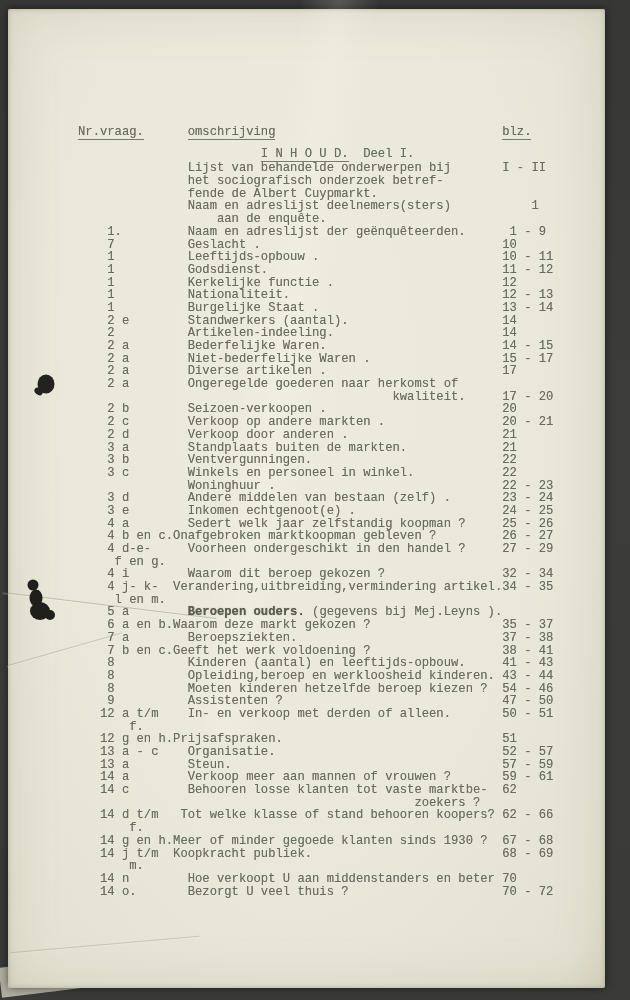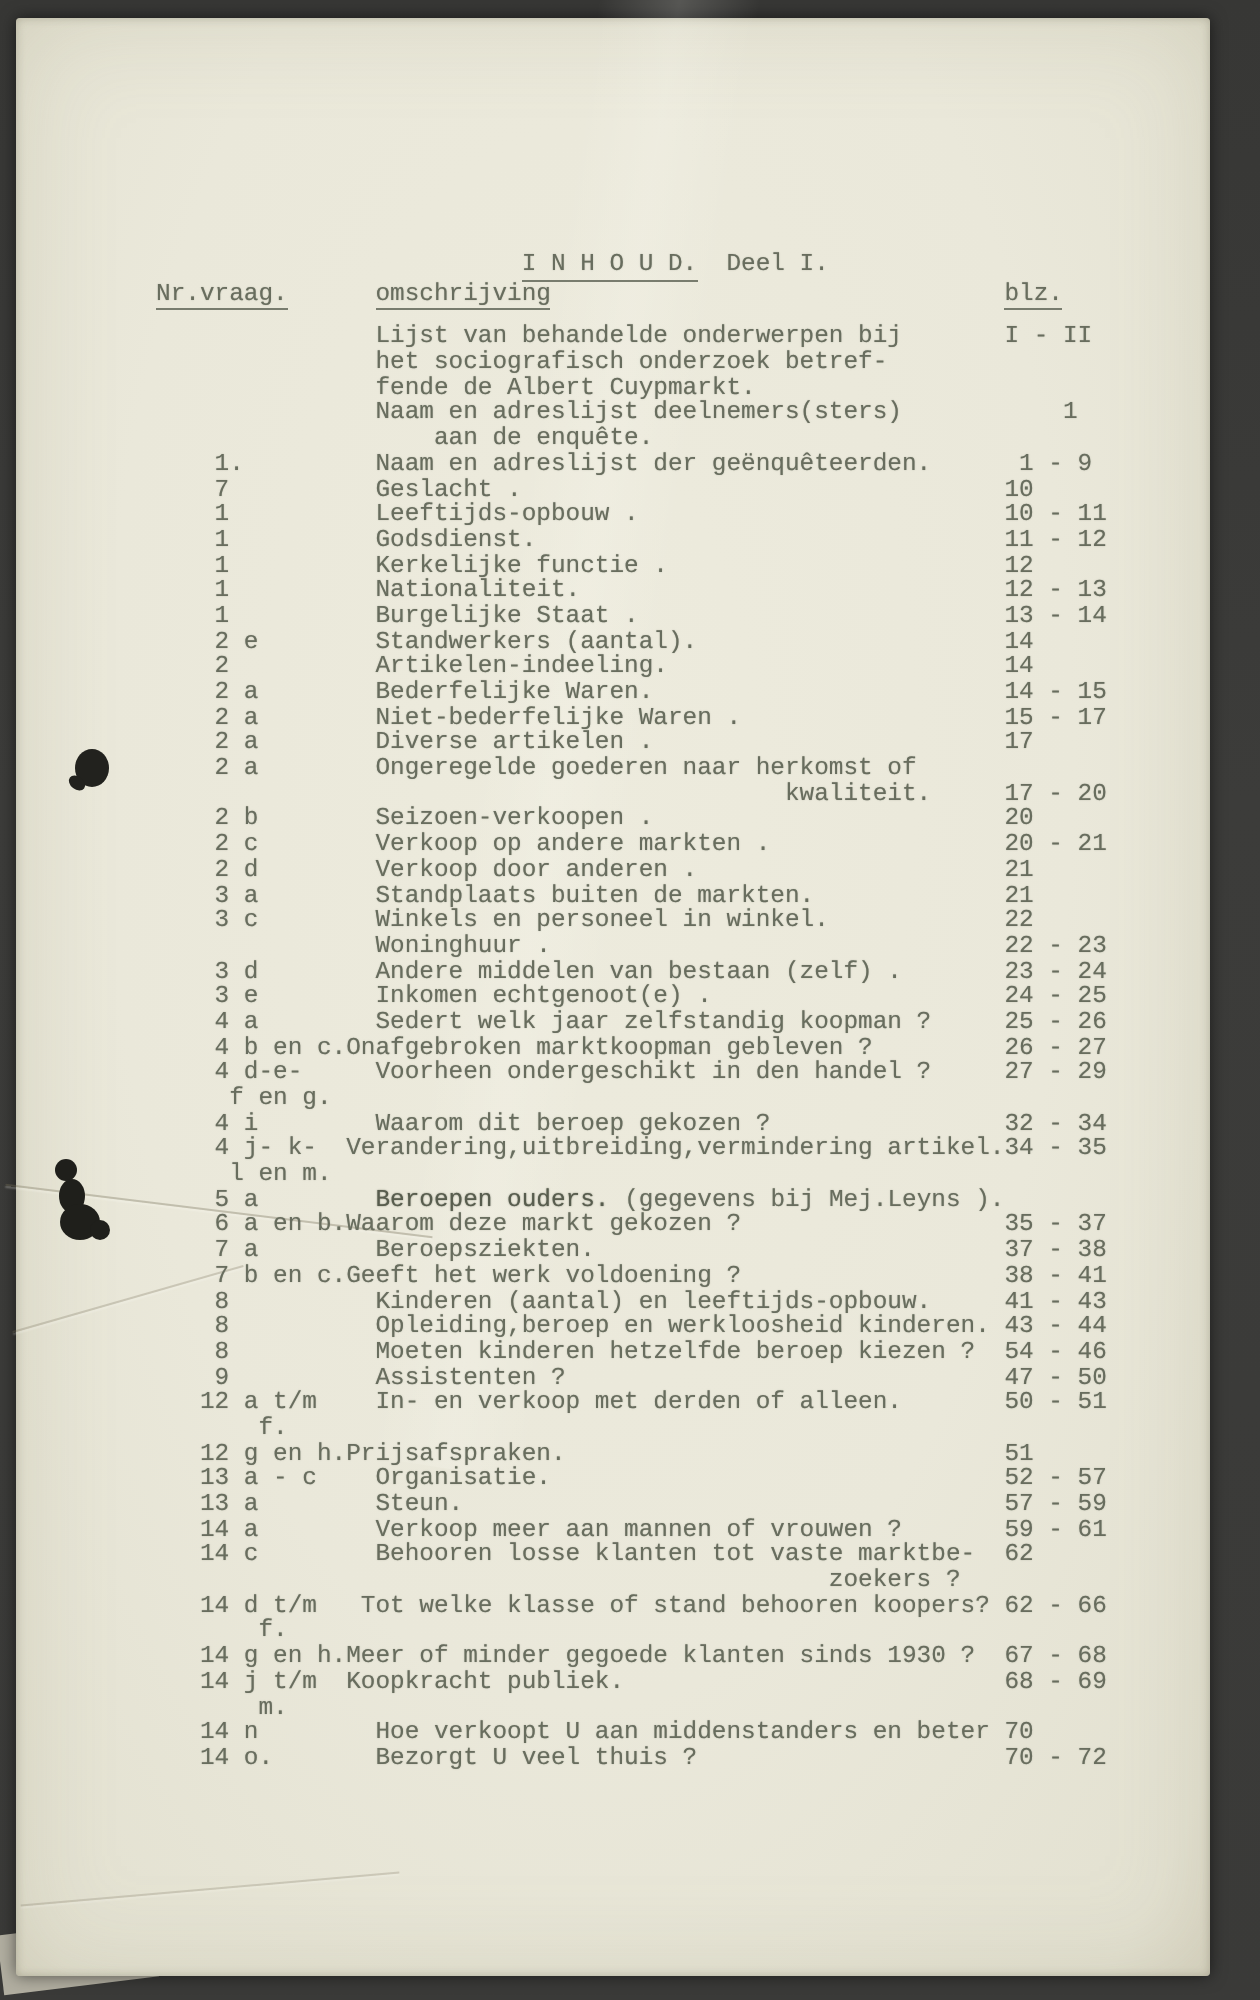--- a/index.html
+++ b/index.html
@@ -33,44 +33,44 @@
     font-size:12.2px;line-height:12.7px;letter-spacing:0;
     color:#686d5e;text-shadow:0 0 .6px rgba(104,109,94,.55);
   }
   .line{white-space:pre;height:12.7px;}
   .hline{position:relative;}
   .hcol{position:absolute;top:0;white-space:pre;}
   .c0{left:0;} .c15{left:15ch;} .c25{left:25ch;} .c58{left:58ch;}
   .u{border-bottom:1.2px solid rgba(100,105,90,.85);padding-bottom:.5px;}
   #toc-title{margin-bottom:2px;}
   #toc-head{margin-bottom:9px;}
-  .rows b{font-weight:normal;color:#585d4e;text-shadow:0 0 .8px rgba(88,93,78,.8);}
+  .rows b{font-weight:bold;color:#585d4e;text-shadow:0 0 .8px rgba(88,93,78,.8);}
   #blots{position:absolute;left:0;top:0;pointer-events:none;}
 </style>
 </head>
 <body>
 
 <div id="screen">
 
   <div class="corner-sliver"></div>
 
   <div id="paper">
     <div class="streak"></div>
     <div class="crease1"></div>
     <div class="crease2"></div>
     <div class="crease3"></div>
 
     <div id="content">
-      <div class="line hline" id="toc-title">
-        <span class="hcol c25"><span class="u">I N H O U D.</span><span>  Deel I.</span></span>
-      </div>
       <div class="line hline" id="toc-head">
         <span class="hcol c0 u">Nr.vraag.</span>
         <span class="hcol c15 u">omschrijving</span>
         <span class="hcol c58 u">blz.</span>
+      </div>
+      <div class="line hline" id="toc-title">
+        <span class="hcol c25"><span class="u">I N H O U D.</span><span>  Deel I.</span></span>
       </div>
       <div class="rows">
           <div class="line">               Lijst van behandelde onderwerpen bij       I - II</div>
           <div class="line">               het sociografisch onderzoek betref-</div>
           <div class="line">               fende de Albert Cuypmarkt.</div>
           <div class="line">               Naam en adreslijst deelnemers(sters)           1</div>
           <div class="line">                   aan de enquête.</div>
           <div class="line">    1.         Naam en adreslijst der geënquêteerden.      1 - 9</div>
           <div class="line">    7          Geslacht .                                 10</div>
           <div class="line">    1          Leeftijds-opbouw .                         10 - 11</div>
@@ -82,20 +82,21 @@
           <div class="line">    2          Artikelen-indeeling.                       14</div>
           <div class="line">    2 a        Bederfelijke Waren.                        14 - 15</div>
           <div class="line">    2 a        Niet-bederfelijke Waren .                  15 - 17</div>
           <div class="line">    2 a        Diverse artikelen .                        17</div>
           <div class="line">    2 a        Ongeregelde goederen naar herkomst of</div>
           <div class="line">                                           kwaliteit.     17 - 20</div>
           <div class="line">    2 b        Seizoen-verkoopen .                        20</div>
           <div class="line">    2 c        Verkoop op andere markten .                20 - 21</div>
           <div class="line">    2 d        Verkoop door anderen .                     21</div>
           <div class="line">    3 a        Standplaats buiten de markten.             21</div>
+          <div class="line">    3 b        Ventvergunningen.                          22</div>
           <div class="line">    3 c        Winkels en personeel in winkel.            22</div>
           <div class="line">               Woninghuur .                               22 - 23</div>
           <div class="line">    3 d        Andere middelen van bestaan (zelf) .       23 - 24</div>
           <div class="line">    3 e        Inkomen echtgenoot(e) .                    24 - 25</div>
           <div class="line">    4 a        Sedert welk jaar zelfstandig koopman ?     25 - 26</div>
           <div class="line">    4 b en c.Onafgebroken marktkoopman gebleven ?         26 - 27</div>
           <div class="line">    4 d-e-     Voorheen ondergeschikt in den handel ?     27 - 29</div>
           <div class="line">     f en g.</div>
           <div class="line">    4 i        Waarom dit beroep gekozen ?                32 - 34</div>
           <div class="line">    4 j- k-  Verandering,uitbreiding,vermindering artikel.34 - 35</div>

